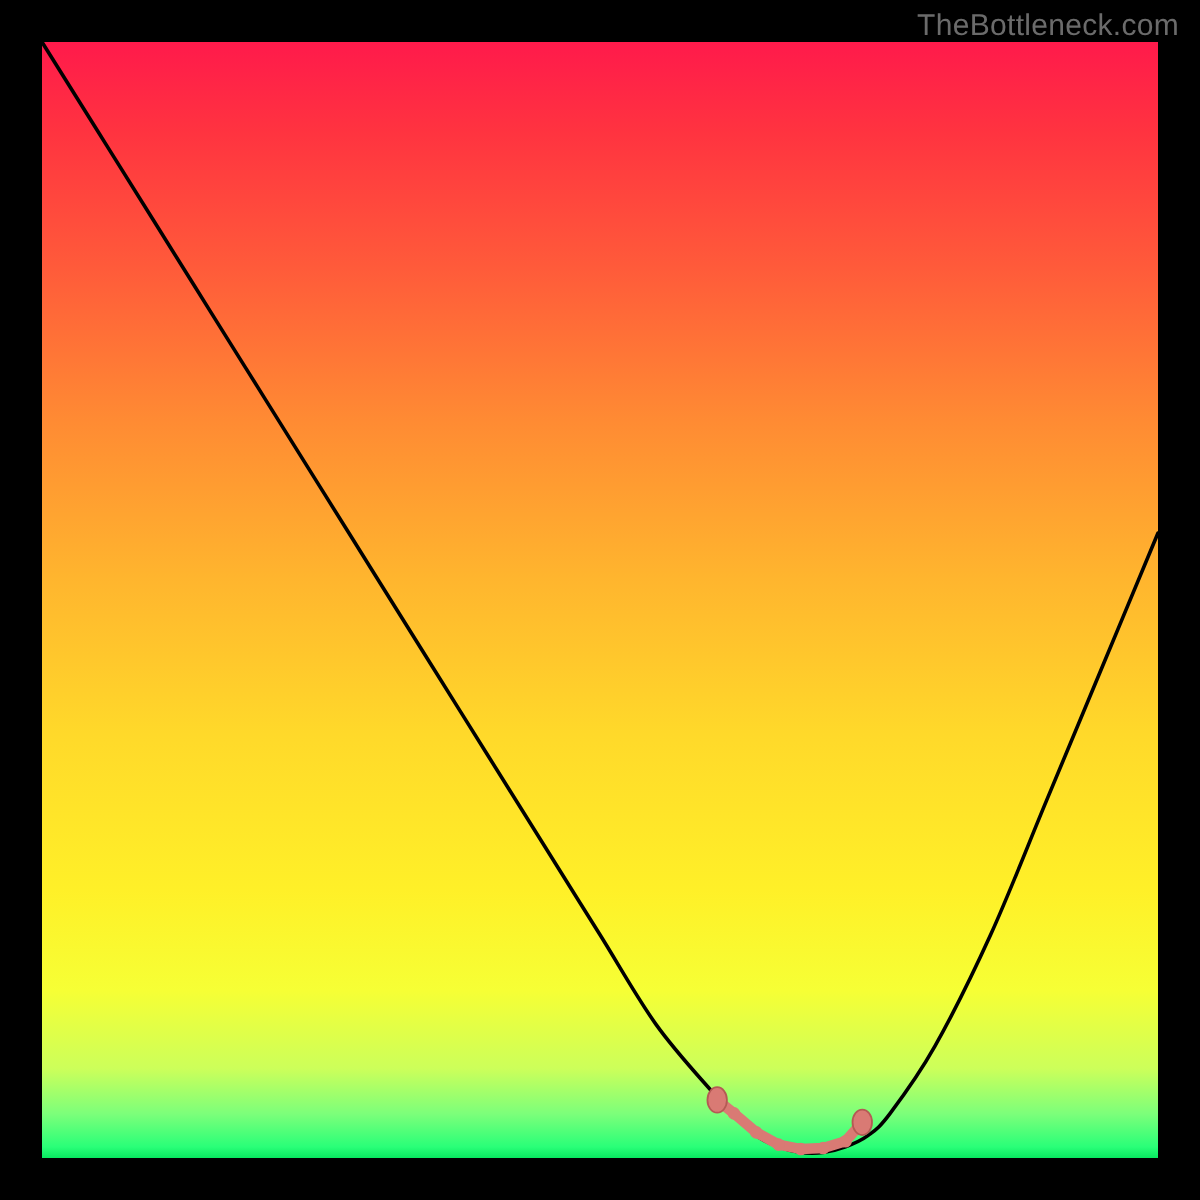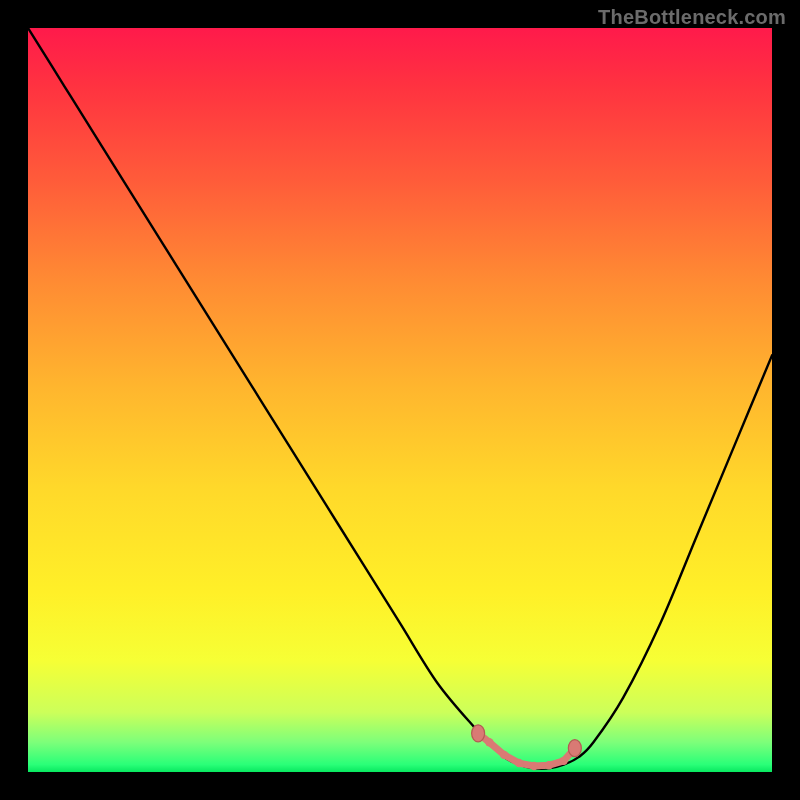--- a/index.html
+++ b/index.html
@@ -49,21 +49,21 @@
     height: 744px;
     pointer-events: none;
   }
 
   .watermark {
     position: absolute;
     top: 6px;
     right: 14px;
     color: #6b6b6b;
     font-size: 20px;
-    font-weight: 700;
+    font-weight: 400;
     letter-spacing: 0.2px;
   }
 </style>
 </head>
 <body>
 
 <div class="frame">
 
   <div class="plot">
     <div class="gradient"></div>

